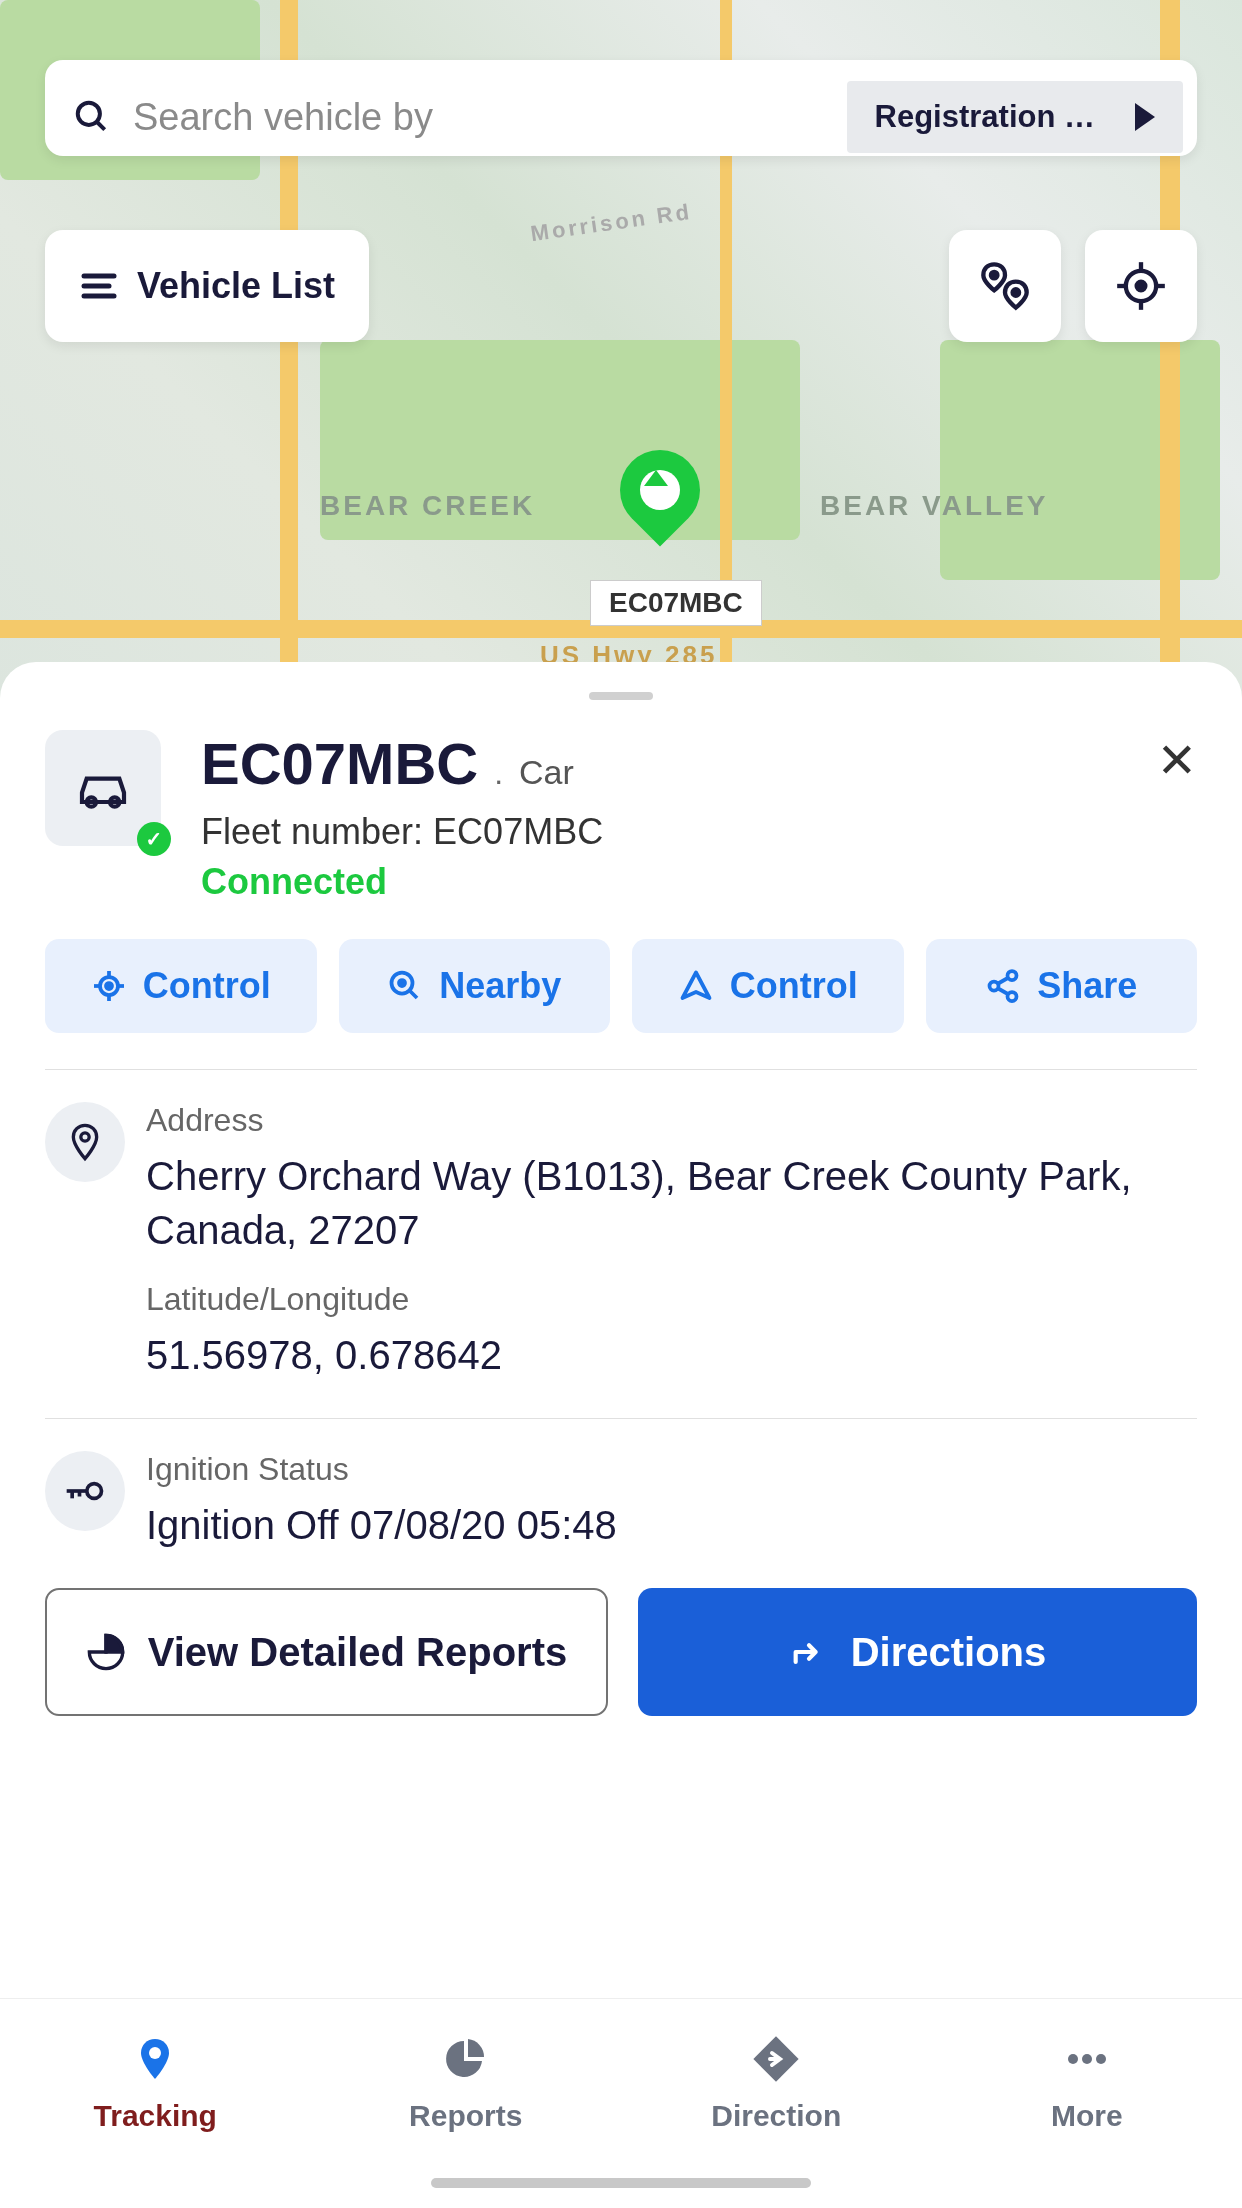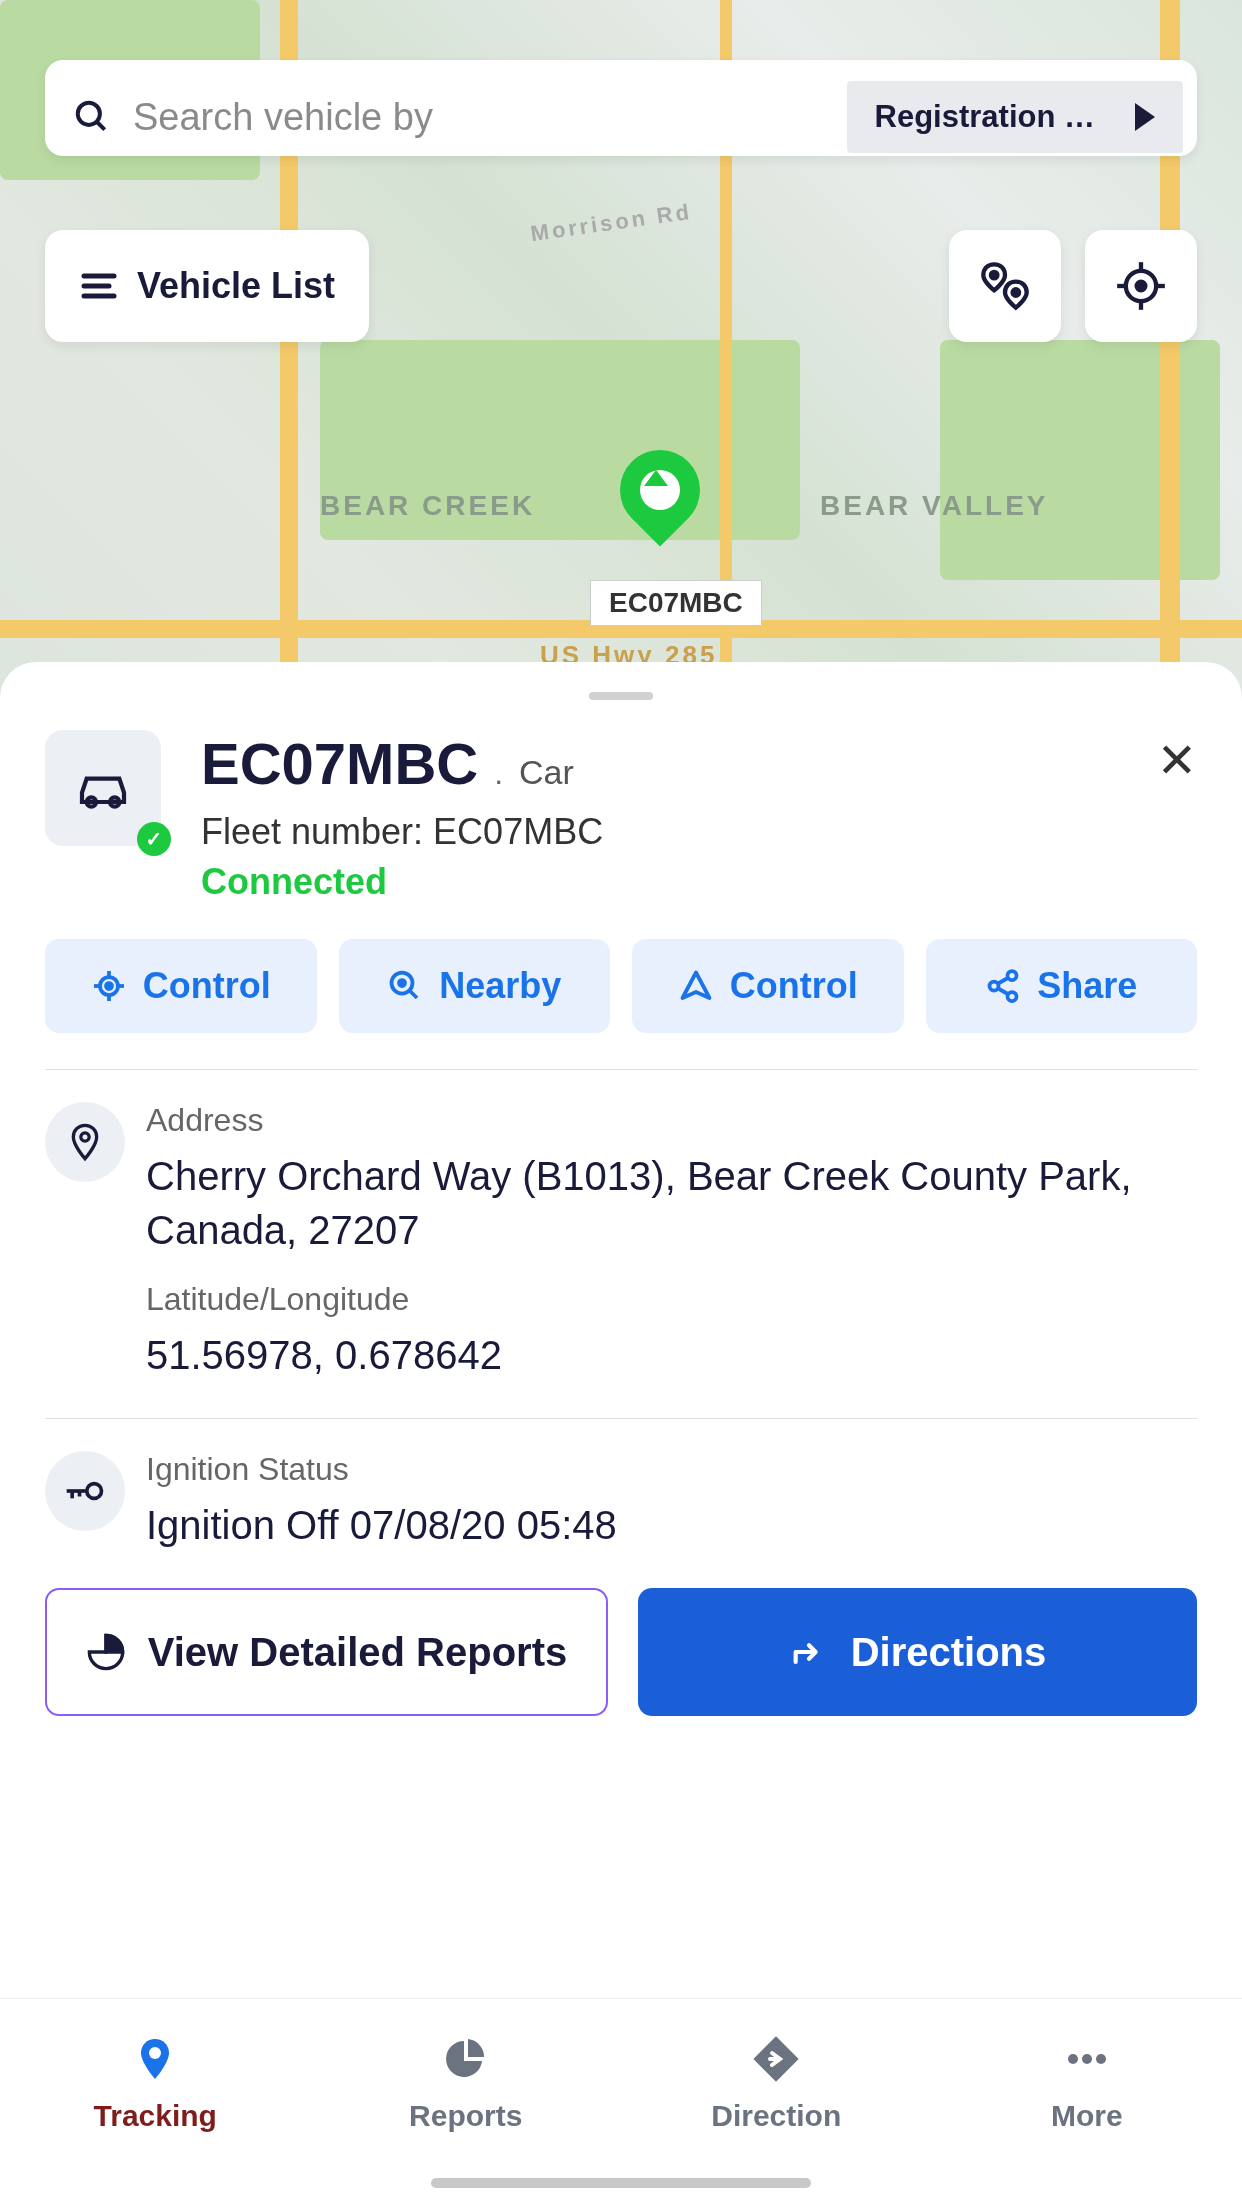--- a/index.html
+++ b/index.html
@@ -106,21 +106,21 @@
 .info-body { flex: 1; }
 .info-label { font-size: 32px; color: #666; margin-bottom: 10px; }
 .info-value { font-size: 40px; font-weight: 500; color: #1a1a3a; line-height: 1.35; }
 .info-sub { margin-top: 24px; }
 
 .big-btns { display: flex; gap: 30px; margin-top: 18px; }
 .big-btn {
   flex: 1; height: 128px; border-radius: 14px; display: flex; align-items: center; justify-content: center;
   gap: 22px; font-size: 40px; font-weight: 700;
 }
-.big-btn.outline { border: 2px solid #8b5cf6; color: #1a1a3a; background: #fff; }
+.big-btn.outline { border: 2px solid #737373; color: #1a1a3a; background: #fff; }
 .big-btn.primary { background: #1a5fd8; color: #fff; }
 
 
 .bottom-nav {
   position: absolute; bottom: 0; left: 0; right: 0; height: 210px;
   background: #fff; display: flex; justify-content: space-around; align-items: flex-start;
   padding-top: 32px; border-top: 1px solid #eee;
 }
 .nav-item { display: flex; flex-direction: column; align-items: center; gap: 12px; flex: 1; }
 .nav-icon { width: 56px; height: 56px; display: flex; align-items: center; justify-content: center; }

